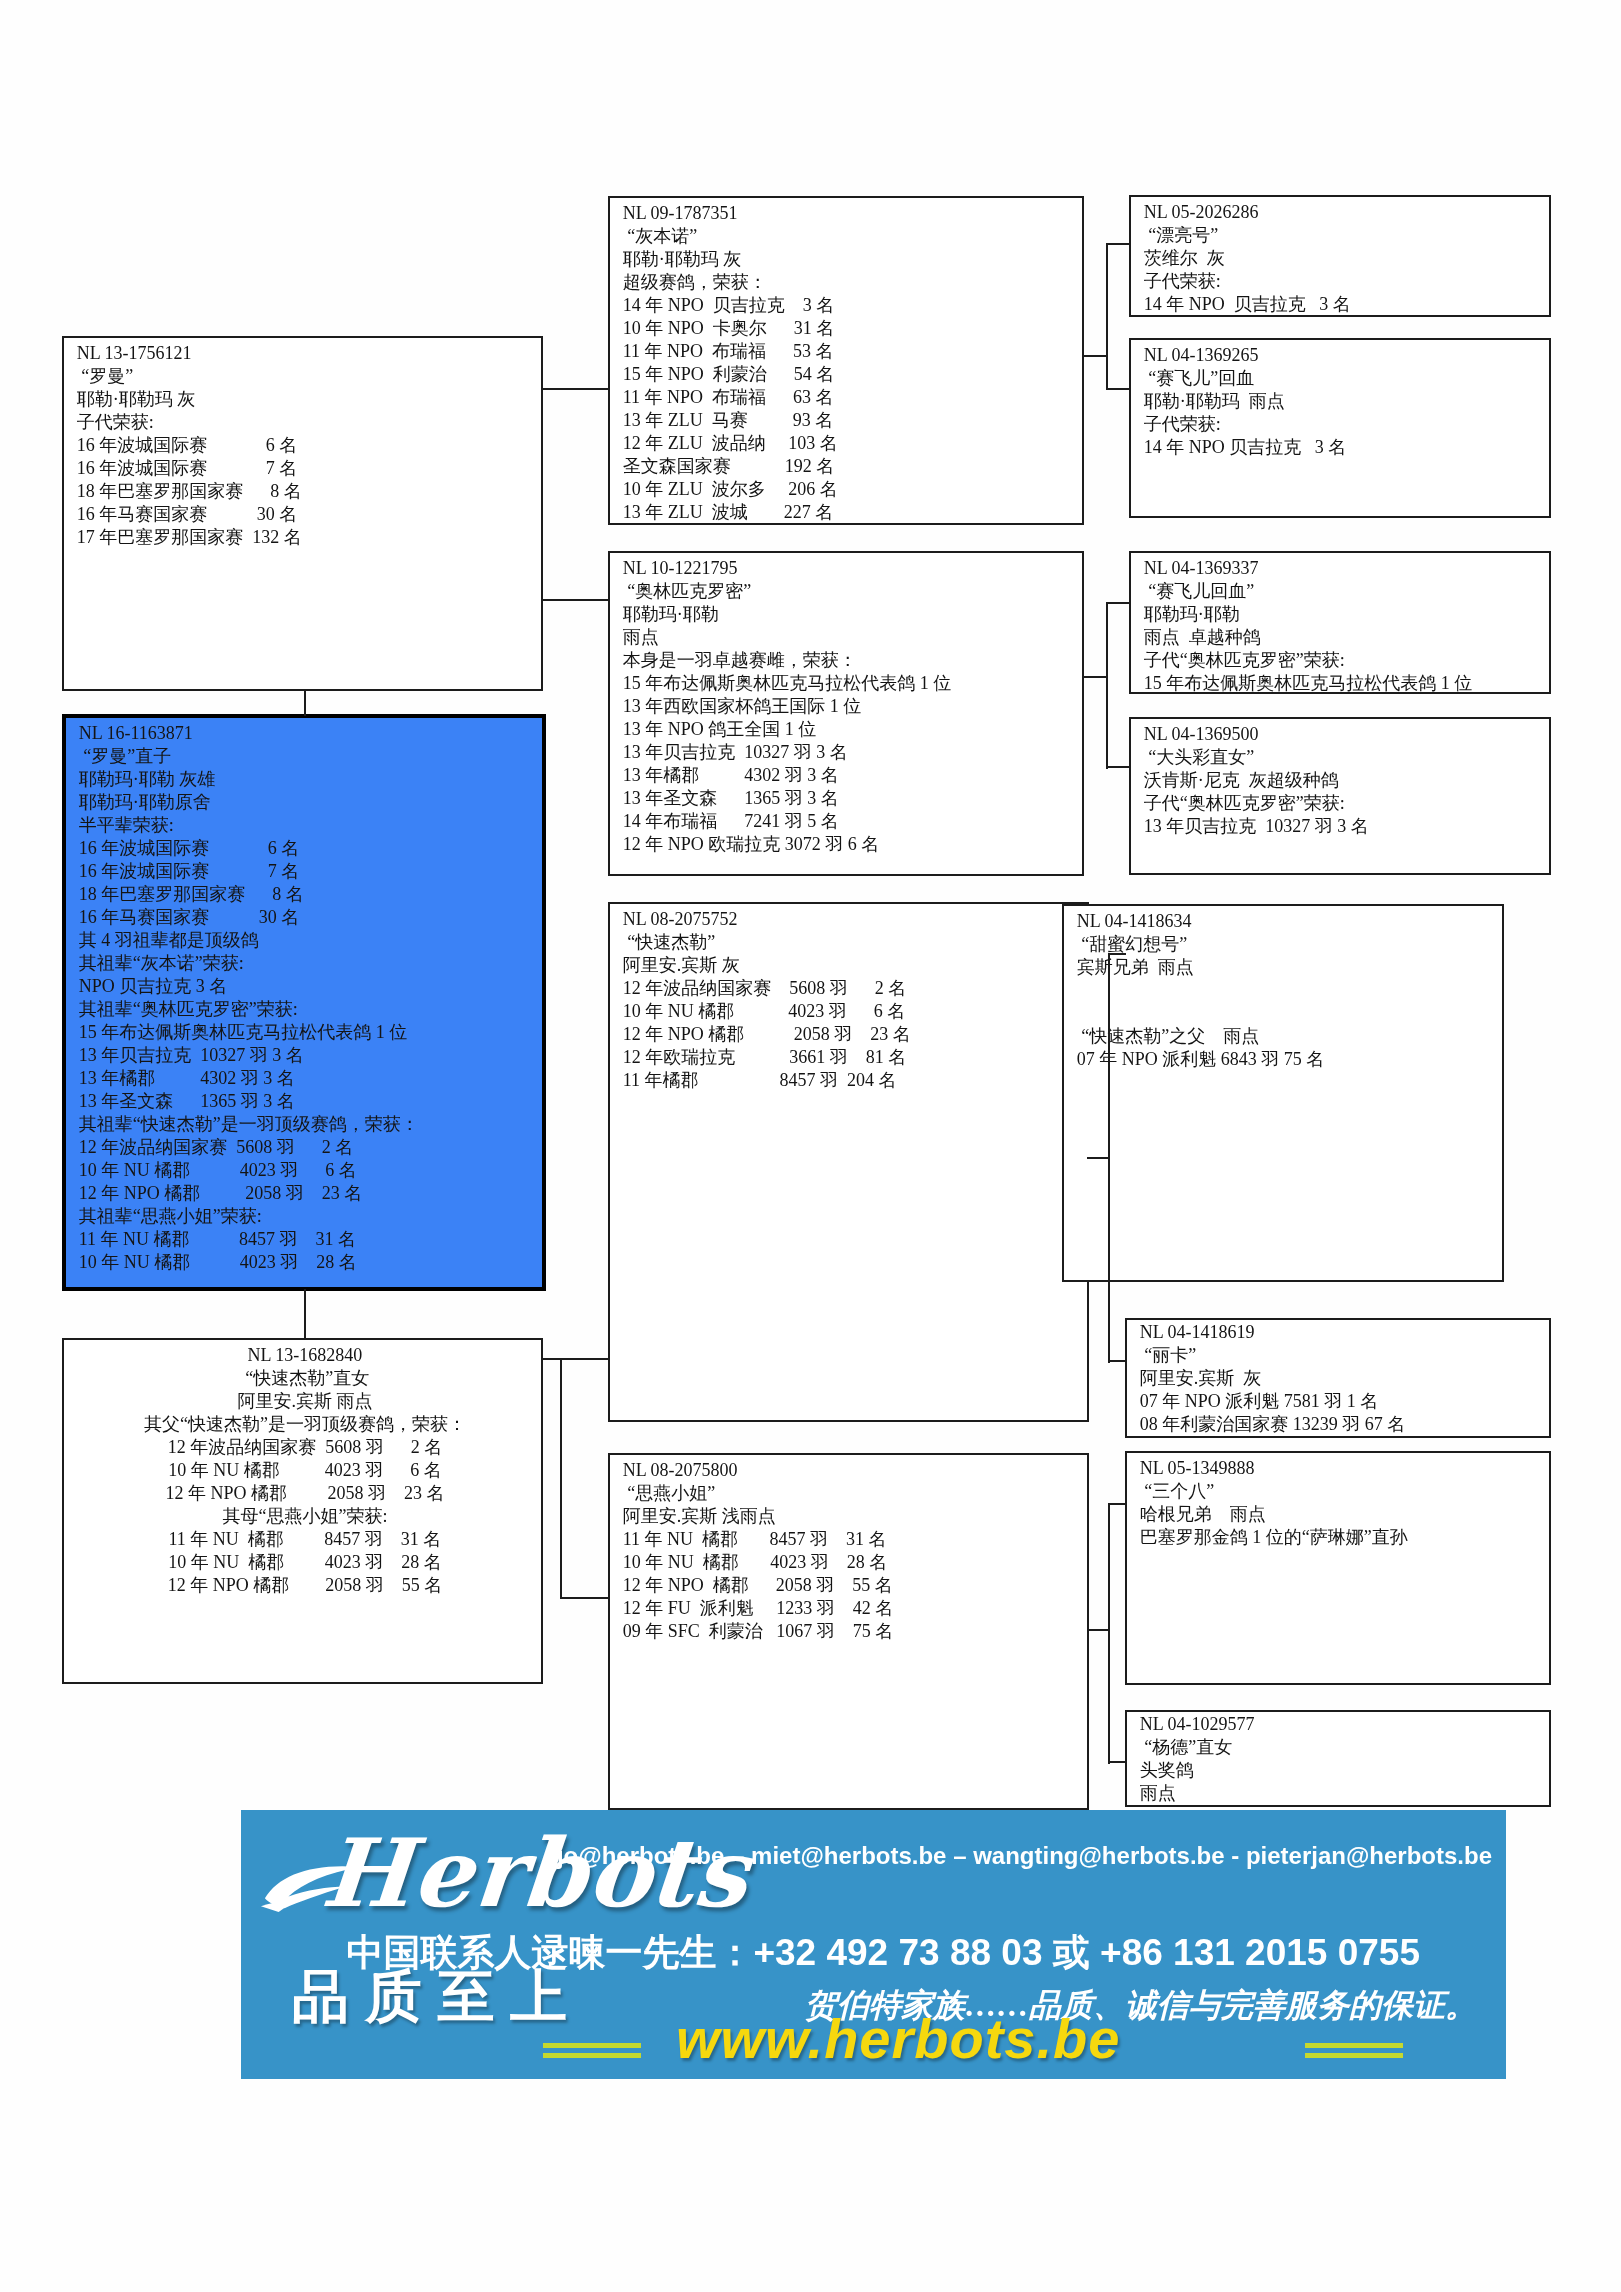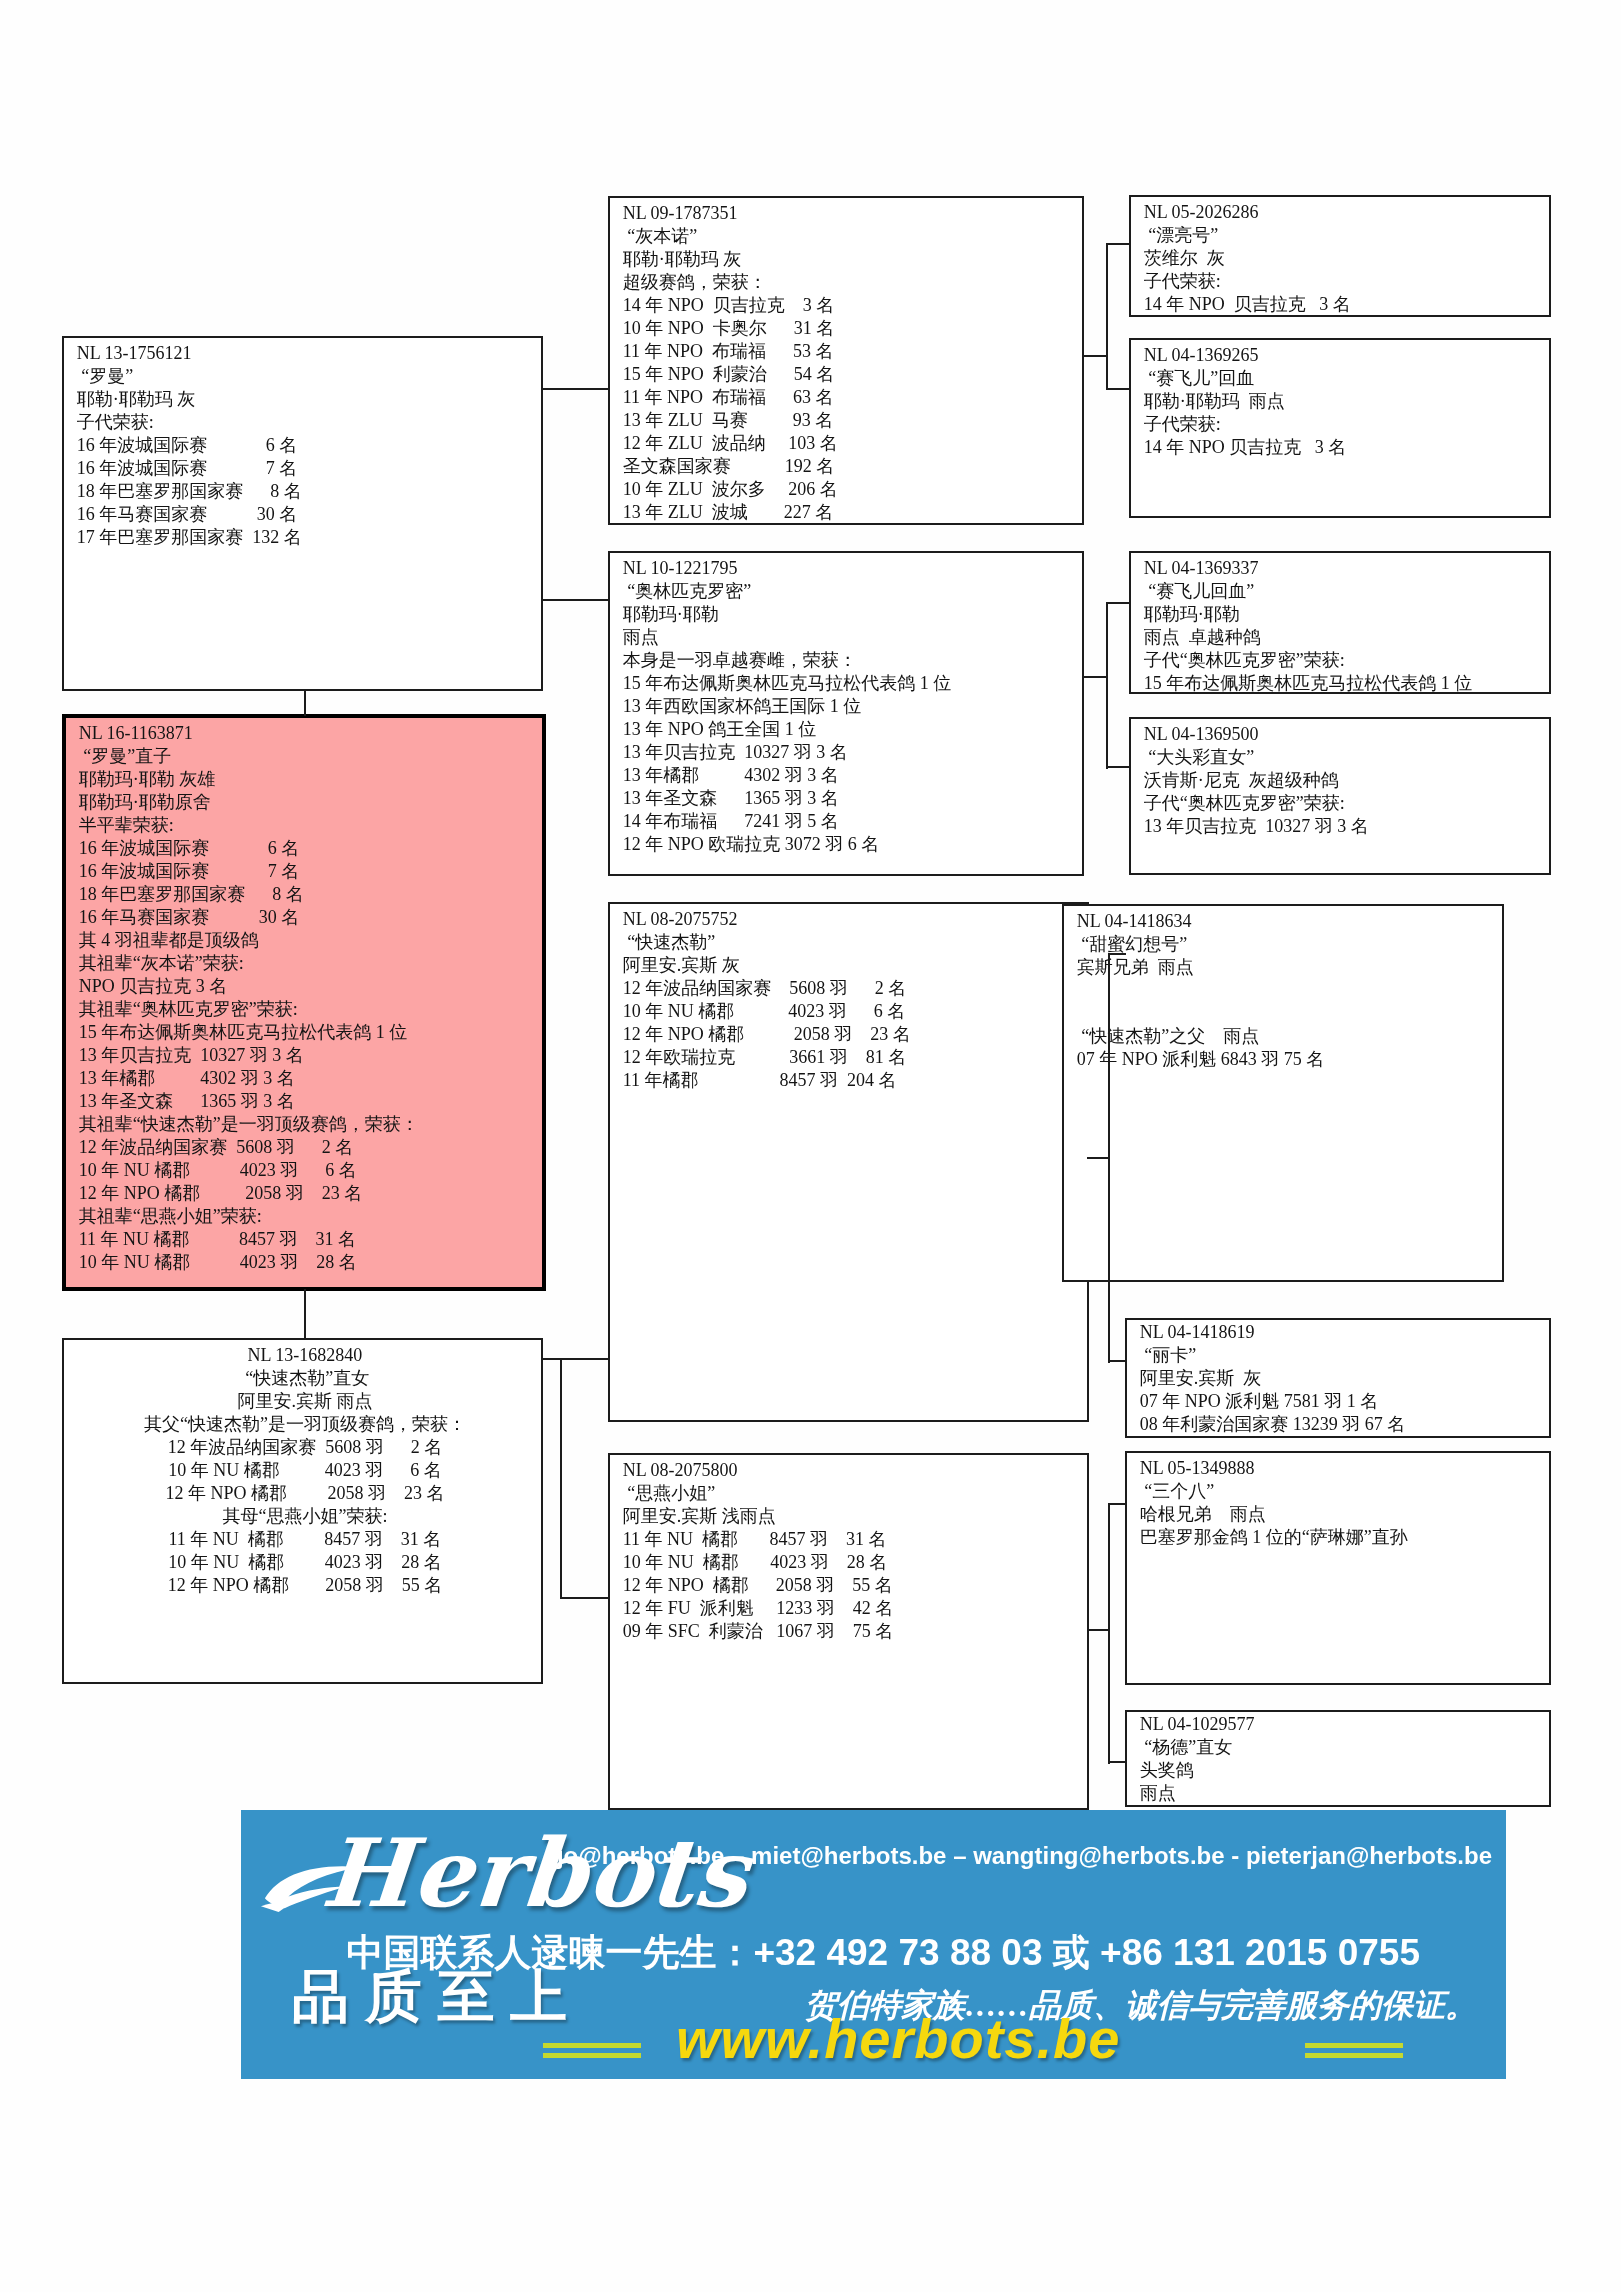--- a/index.html
+++ b/index.html
@@ -1,21 +1,21 @@
 <!DOCTYPE html>
 <html><head>
 <meta charset="utf-8">
 <style>
   html,body{margin:0;padding:0;background:#fff;}
   #page{position:relative;width:1621px;height:2293px;background:#fefefe;overflow:hidden;
         font-family:"Liberation Serif","DejaVu Serif",serif;}
   .pbox{position:absolute;background:#fff;border:2px solid #1c1c1c;box-sizing:border-box;overflow:hidden;}
   .pbox .box-text{font-family:"Liberation Serif","DejaVu Serif",serif;font-size:18px;line-height:23px;
         white-space:pre;color:#141414;padding:3.9px 7.8px 2px 12.7px;}
-  .highlight{background:#fca5a5;border:4.9px solid #000;}
+  .highlight{background:#3b82f6;border:4.9px solid #000;}
   .hline,.vline{position:absolute;background:#1c1c1c;}
   .hline{height:2px;}
   .vline{width:2px;}
 
   
   #box-L1{left:62px;top:336px;width:481px;height:355px;}
   #box-L2{left:62px;top:714px;width:484px;height:577px;}
   #box-L3{left:62px;top:1338px;width:481px;height:346px;text-align:center;}
   #box-M1{left:608px;top:196px;width:476px;height:329px;}
   #box-M2{left:608px;top:551px;width:476px;height:325px;}

